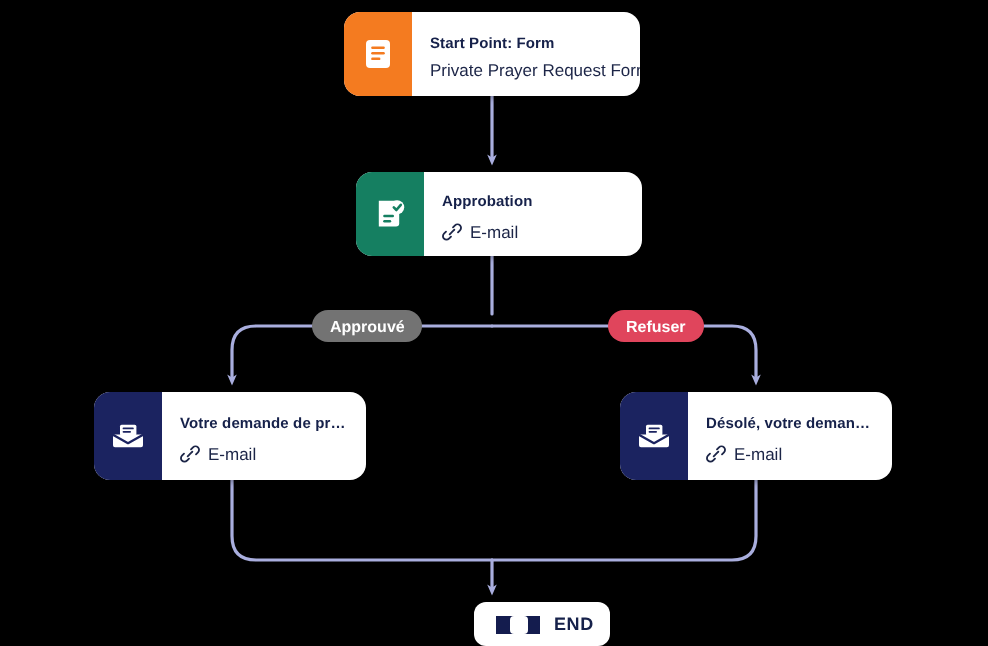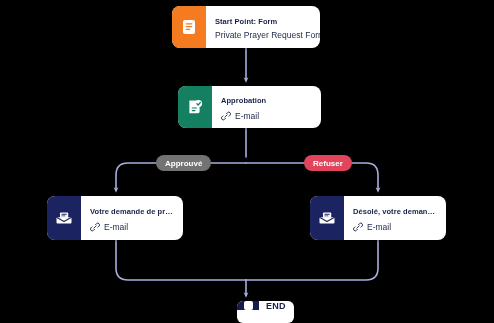--- a/index.html
+++ b/index.html
@@ -94,26 +94,27 @@
   #node-approved .node-icon,
   #node-rejected .node-icon { background: #1b2360; }
 
   
   #node-end {
     position: absolute;
     left: 237px;
     top: 301px;
     height: 22px;
     display: flex;
-    align-items: flex-start;
+    align-items: center;
     background: #ffffff;
     border-radius: 6px;
     overflow: hidden;
     z-index: 5;
     box-shadow: 0 1px 3px rgba(0,0,0,0.35);
+    padding-left: 11px;
   }
   #node-end .end-icon {
     width: 22px;
     background: #141c4e;
     display: flex;
     align-items: center;
     justify-content: center;
   }
   #node-end .end-square {
     width: 9px;

